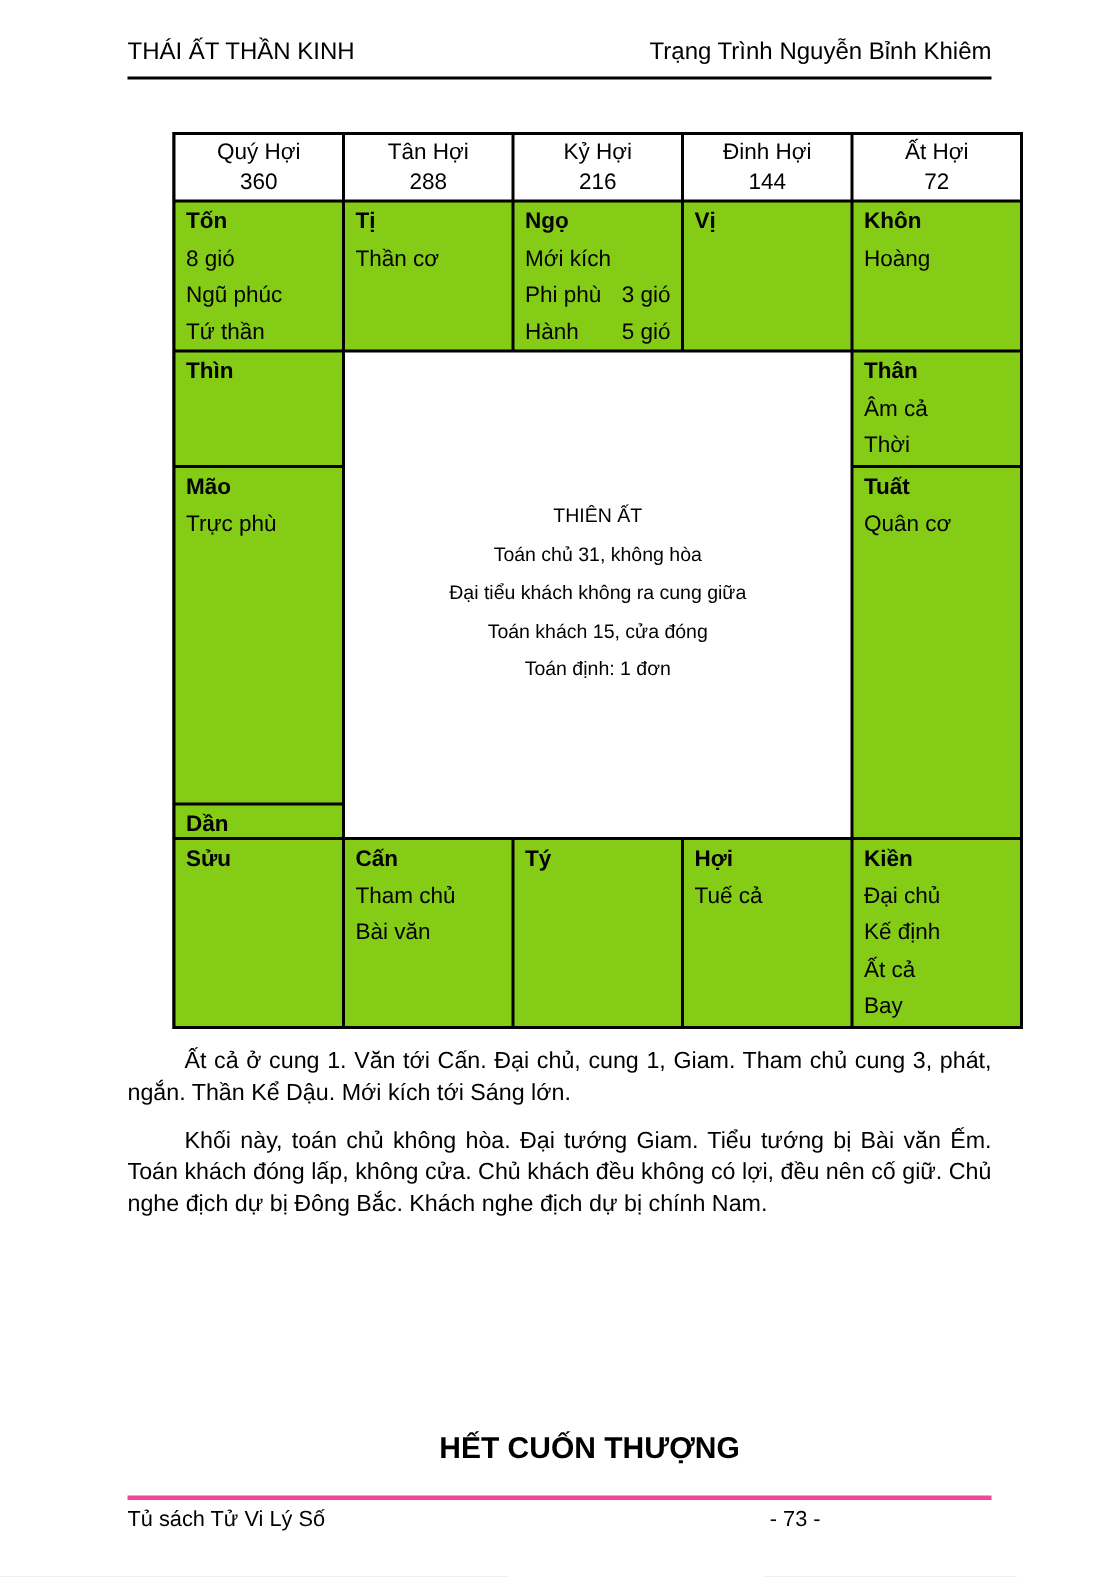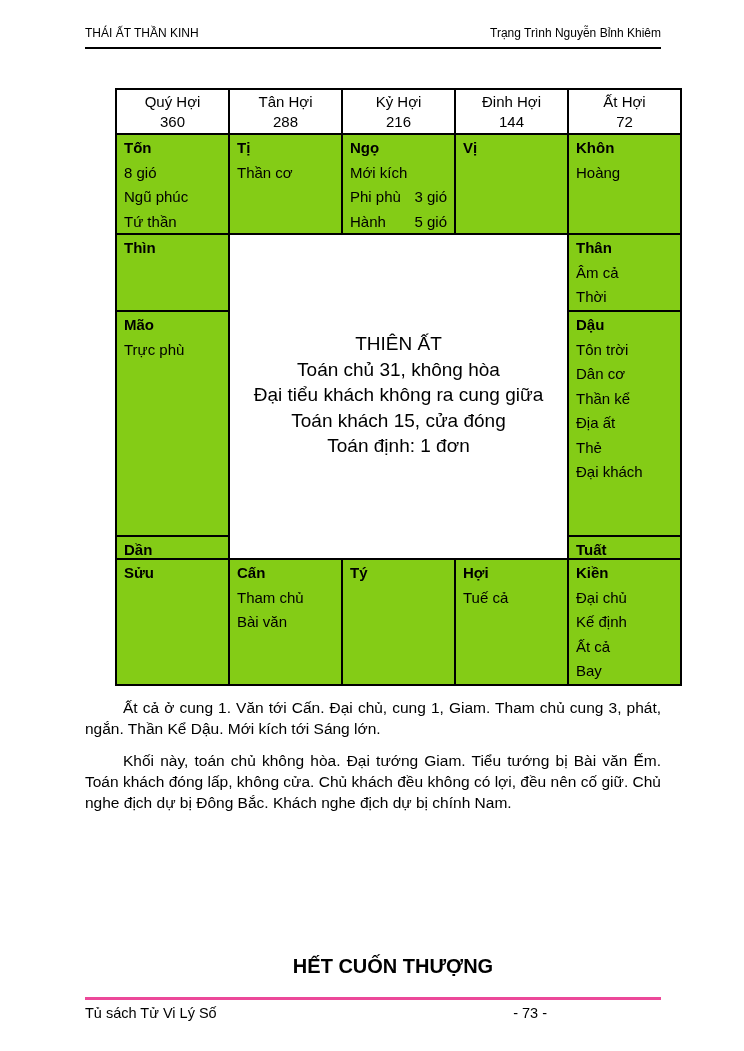--- a/index.html
+++ b/index.html
@@ -6,21 +6,21 @@
   html,body { background:#e8e8e8; }
   .page {
     position:relative; width:744px; height:1051px; margin:0 auto;
     background:#ffffff; color:#000;
     font-family:"Liberation Sans", sans-serif;
   }
   
   .doc-header {
     position:absolute; left:85px; top:26px; width:576px;
     display:flex; justify-content:space-between;
-    font-size:12px; padding-bottom:7px; border-bottom:2px solid #000;
+    font-size:16px; padding-bottom:7px; border-bottom:2px solid #000;
   }
   
   .grid-table {
     position:absolute; left:115px; top:88px; width:567px;
     background:#000; border:2px solid #000;
     display:grid;
     grid-template-columns:repeat(5,1fr);
     grid-template-rows:43px 98px 323px 124px;
     gap:2px;
   }
@@ -35,21 +35,21 @@
   }
   .cell .lbl { font-weight:bold; }
   .pair { display:flex; justify-content:space-between; }
   .mid-stack { background:#000; display:flex; flex-direction:column; gap:2px; }
   .mid-stack > .cell { width:100%; }
   .ms-0 { height:75px; }
   .ms-1 { height:223px; }
   .ms-2 { flex:1; }
   .center-cell {
     grid-column:2/5; background:#fff; text-align:center;
-    padding-top:96px; font-size:19px; line-height:25.5px;
+    padding-top:96px; font-size:13px; line-height:25.5px;
   }
   
   .body-text {
     position:absolute; left:85px; top:697px; width:576px;
     font-size:15.5px; line-height:21px; text-align:justify;
   }
   .body-text p { text-indent:38px; }
   .body-text p + p { margin-top:11px; }
   .closing {
     position:absolute; left:85px; top:921px; width:576px;
@@ -151,29 +151,20 @@
       <div>Toán khách 15, cửa đóng</div>
       <div>Toán định: 1 đơn</div>
     </div>
 
     <div class="mid-stack">
       <div class="cell ms-0">
         <div class="lbl">Thân</div>
         <div>Âm cả</div>
         <div>Thời</div>
       </div>
-      <div class="cell ms-1">
-        <div class="lbl">Dậu</div>
-        <div>Tôn trời</div>
-        <div>Dân cơ</div>
-        <div>Thần kể</div>
-        <div>Địa ất</div>
-        <div>Thẻ</div>
-        <div>Đại khách</div>
-      </div>
       <div class="cell ms-2">
         <div class="lbl">Tuất</div>
         <div>Quân cơ</div>
       </div>
     </div>
 
     <div class="cell">
       <div class="lbl">Sửu</div>
     </div>
     <div class="cell">

